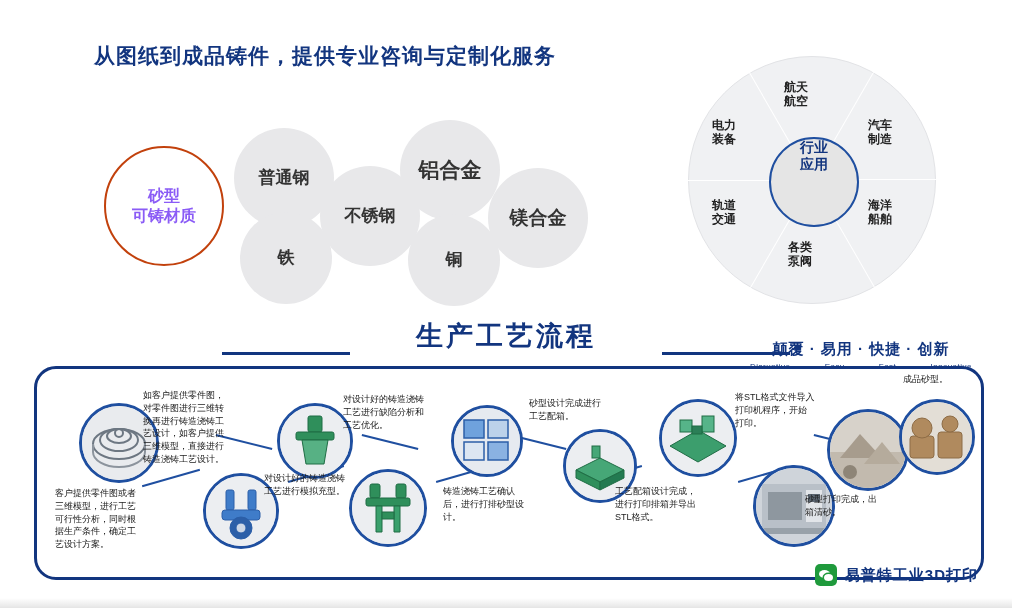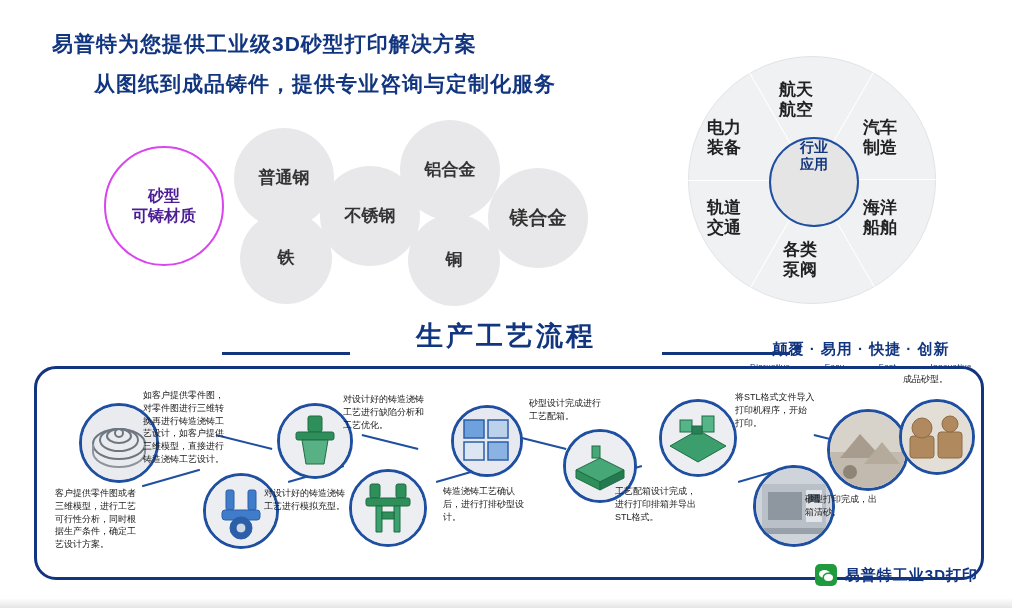--- a/index.html
+++ b/index.html
@@ -26,21 +26,21 @@
 
   
   .bubble{
     position:absolute;border-radius:50%;
     display:flex;align-items:center;justify-content:center;
     text-align:center;color:#333;font-weight:bold;
     line-height:1.25;
   }
   .bubble.grey{background:#e8e8ea;}
   .bubble.ring{
-    background:#ffffff;border:2px solid #d946ef;color:#4c1d95;
+    background:#ffffff;border:2px solid #c2410c;color:#8b5cf6;
   }
 
   
   .wheel{position:absolute;left:688px;top:56px;width:248px;height:248px;}
   .wheel .disc{
     position:absolute;inset:0;border-radius:50%;
     background:#f0f1f3;
     border:1px solid #e2e3e6;
   }
   .wheel .spoke{
@@ -48,21 +48,21 @@
     background:#ffffff;transform-origin:0 0;
   }
   .wheel .hub{
     position:absolute;left:50%;top:50%;width:86px;height:86px;margin-left:-43px;margin-top:-43px;
     border-radius:50%;background:#e5e5e5;border:2px solid #1f4fa0;
     display:flex;align-items:flex-start;justify-content:center;text-align:center;
     color:#12357f;font-weight:bold;font-size:14px;line-height:1.2;
     z-index:3;
   }
   .wheel .wlabel{
-    position:absolute;color:#222;font-weight:bold;font-size:17px;
+    position:absolute;color:#222;font-weight:bold;font-size:12px;
     line-height:1.18;text-align:center;z-index:2;
   }
 
   
   .proc-title{
     position:absolute;left:0;top:318px;width:1012px;text-align:center;
     font-size:27px;font-weight:bold;color:#12357f;letter-spacing:3px;
   }
   .title-rule{
     position:absolute;top:352px;height:3px;background:#12357f;
@@ -113,36 +113,35 @@
     position:absolute;left:0;bottom:0;width:1012px;height:10px;
     background:linear-gradient(to bottom,rgba(0,0,0,0),rgba(0,0,0,.10));
   }
 </style>
 </head>
 <body>
 
 <div class="stage">
 
   <div class="headline">
-    <div class="l1">易普特为您提供工业级3D砂型打印解决方案</div>
     <div class="l2">从图纸到成品铸件，提供专业咨询与定制化服务</div>
   </div>
 
   <div class="bubble ring" style="left:104px;top:146px;width:116px;height:116px;font-size:16px;">
     <div>
       <div>砂型</div>
       <div>可铸材质</div>
     </div>
   </div>
 
   <div class="bubble grey" style="left:234px;top:128px;width:100px;height:100px;font-size:17px;">
     <span>普通钢</span>
   </div>
 
-  <div class="bubble grey" style="left:400px;top:120px;width:100px;height:100px;font-size:17px;">
+  <div class="bubble grey" style="left:400px;top:120px;width:100px;height:100px;font-size:21px;">
     <span>铝合金</span>
   </div>
 
   <div class="bubble grey" style="left:320px;top:166px;width:100px;height:100px;font-size:17px;">
     <span>不锈钢</span>
   </div>
 
   <div class="bubble grey" style="left:488px;top:168px;width:100px;height:100px;font-size:19px;">
     <span>镁合金</span>
   </div>
@@ -340,21 +339,21 @@
           <rect x="8" y="34" width="24" height="22" rx="3"></rect>
           <rect x="36" y="30" width="24" height="26" rx="3"></rect>
           <circle cx="20" cy="26" r="10"></circle>
           <circle cx="48" cy="22" r="8"></circle>
         </g>
       </svg>
     </div>
 
     <div class="cap" style="left:18px;top:118px;width:88px;">客户提供零件图或者三维模型，进行工艺可行性分析，同时根据生产条件，确定工艺设计方案。</div>
     <div class="cap" style="left:106px;top:20px;width:88px;">如客户提供零件图，对零件图进行三维转换再进行铸造浇铸工艺设计，如客户提供三维模型，直接进行铸造浇铸工艺设计。</div>
-    <div class="cap" style="left:210px;top:118px;width:84px;padding-left:17px;">对设计好的铸造浇铸工艺进行模拟充型。</div>
+    <div class="cap" style="left:210px;top:103px;width:84px;padding-left:17px;">对设计好的铸造浇铸工艺进行模拟充型。</div>
     <div class="cap" style="left:306px;top:24px;width:84px;">对设计好的铸造浇铸工艺进行缺陷分析和工艺优化。</div>
     <div class="cap" style="left:406px;top:116px;width:84px;">铸造浇铸工艺确认后，进行打排砂型设计。</div>
     <div class="cap" style="left:492px;top:28px;width:80px;">砂型设计完成进行工艺配箱。</div>
     <div class="cap" style="left:698px;top:22px;width:80px;">将STL格式文件导入打印机程序，开始打印。</div>
     <div class="cap" style="left:578px;top:116px;width:84px;">工艺配箱设计完成，进行打印排箱并导出STL格式。</div>
     <div class="cap" style="left:768px;top:124px;width:80px;">砂型打印完成，出箱清砂。</div>
     <div class="cap" style="left:866px;top:4px;width:66px;">成品砂型。</div>
   </div>
 
   <div class="brand">

